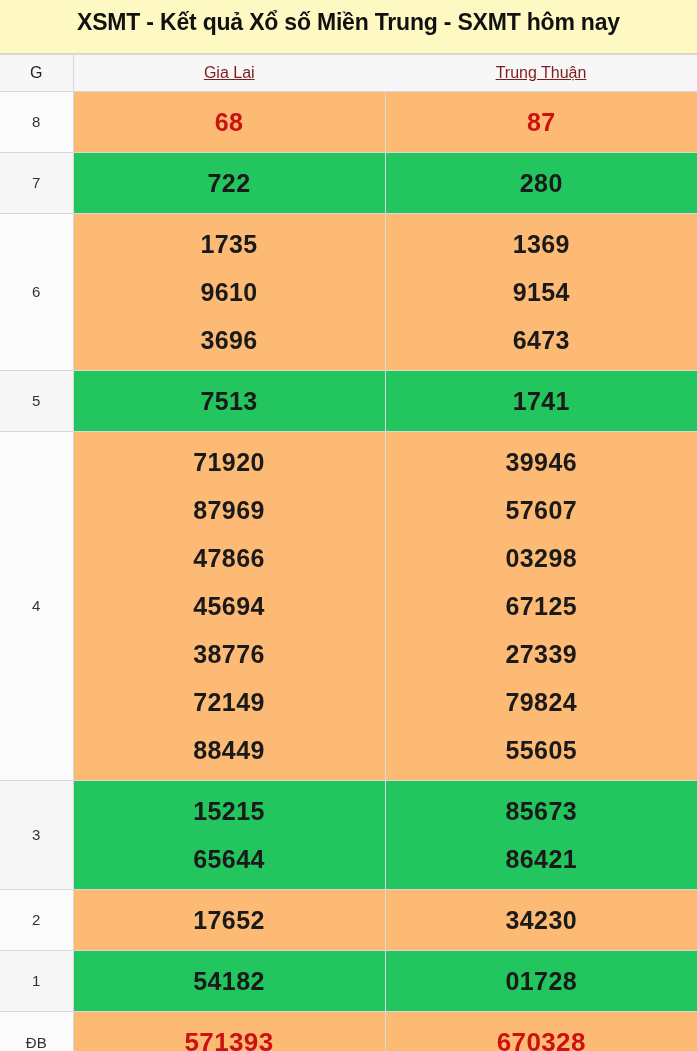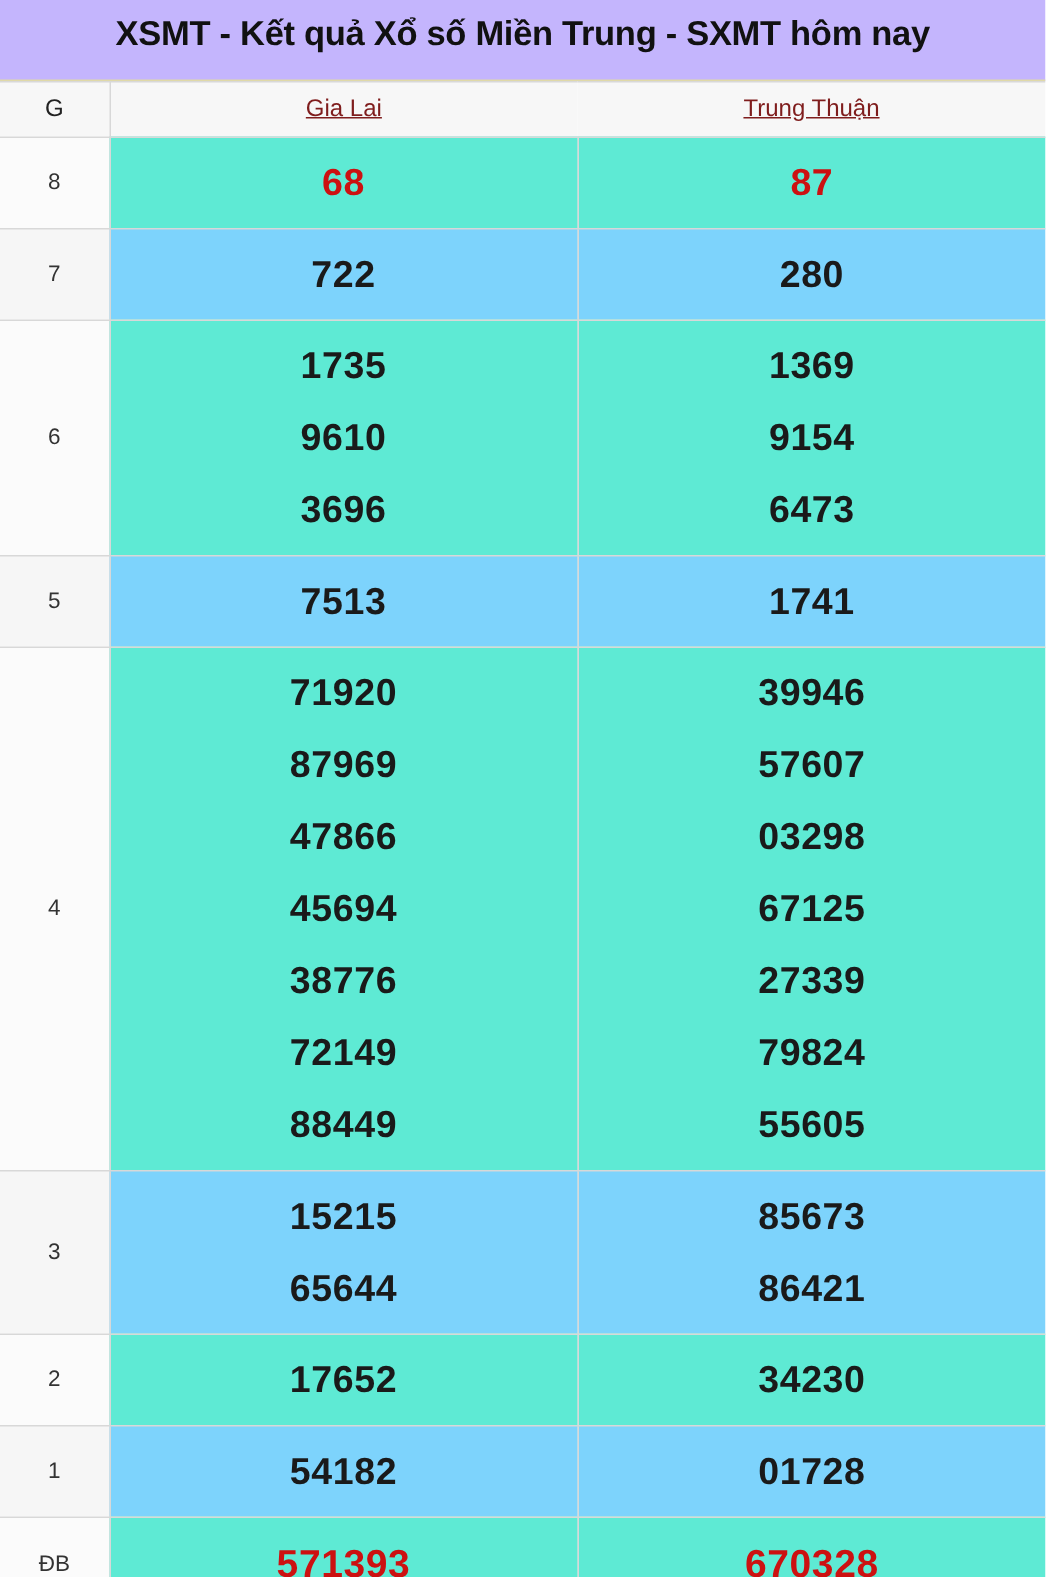--- a/index.html
+++ b/index.html
@@ -10,21 +10,21 @@
   body {
     width: 697px;
     font-family: "Liberation Sans", sans-serif;
     color: #1a1a1a;
   }
   .page {
     width: 697px;
     box-sizing: border-box;
   }
   .header {
-    background: #c4b5fd;
+    background: #fef9c3;
     border-bottom: 1px solid #e0d9a8;
     padding: 8px 0 10px 0;
     text-align: center;
   }
   .header-title {
     font-size: 23px;
     font-weight: bold;
     color: #111111;
     letter-spacing: -0.2px;
     line-height: 1.25;
@@ -80,37 +80,37 @@
     font-weight: normal;
     cursor: pointer;
   }
   td.g-cell {
     font-size: 15px;
     color: #333333;
     background: #fbfbfb;
   }
   td.prov-cell {
     padding: 6px 0;
-    background: #5eead4;
+    background: #fdba74;
   }
   .num {
     font-size: 25px;
     font-weight: bold;
     color: #1a1a1a;
     line-height: 1.92;
     letter-spacing: 0.4px;
   }
   .row-8 .num, .row-db .num {
     color: #cc1111;
   }
   .row-db .num {
     font-size: 26px;
   }
   tr.row-alt td.prov-cell {
-    background: #7dd3fc;
+    background: #22c55e;
   }
   tr.row-alt td.g-cell {
     background: #f6f6f6;
   }
 </style>
 </head>
 <body>
 
 <div class="page">
 

